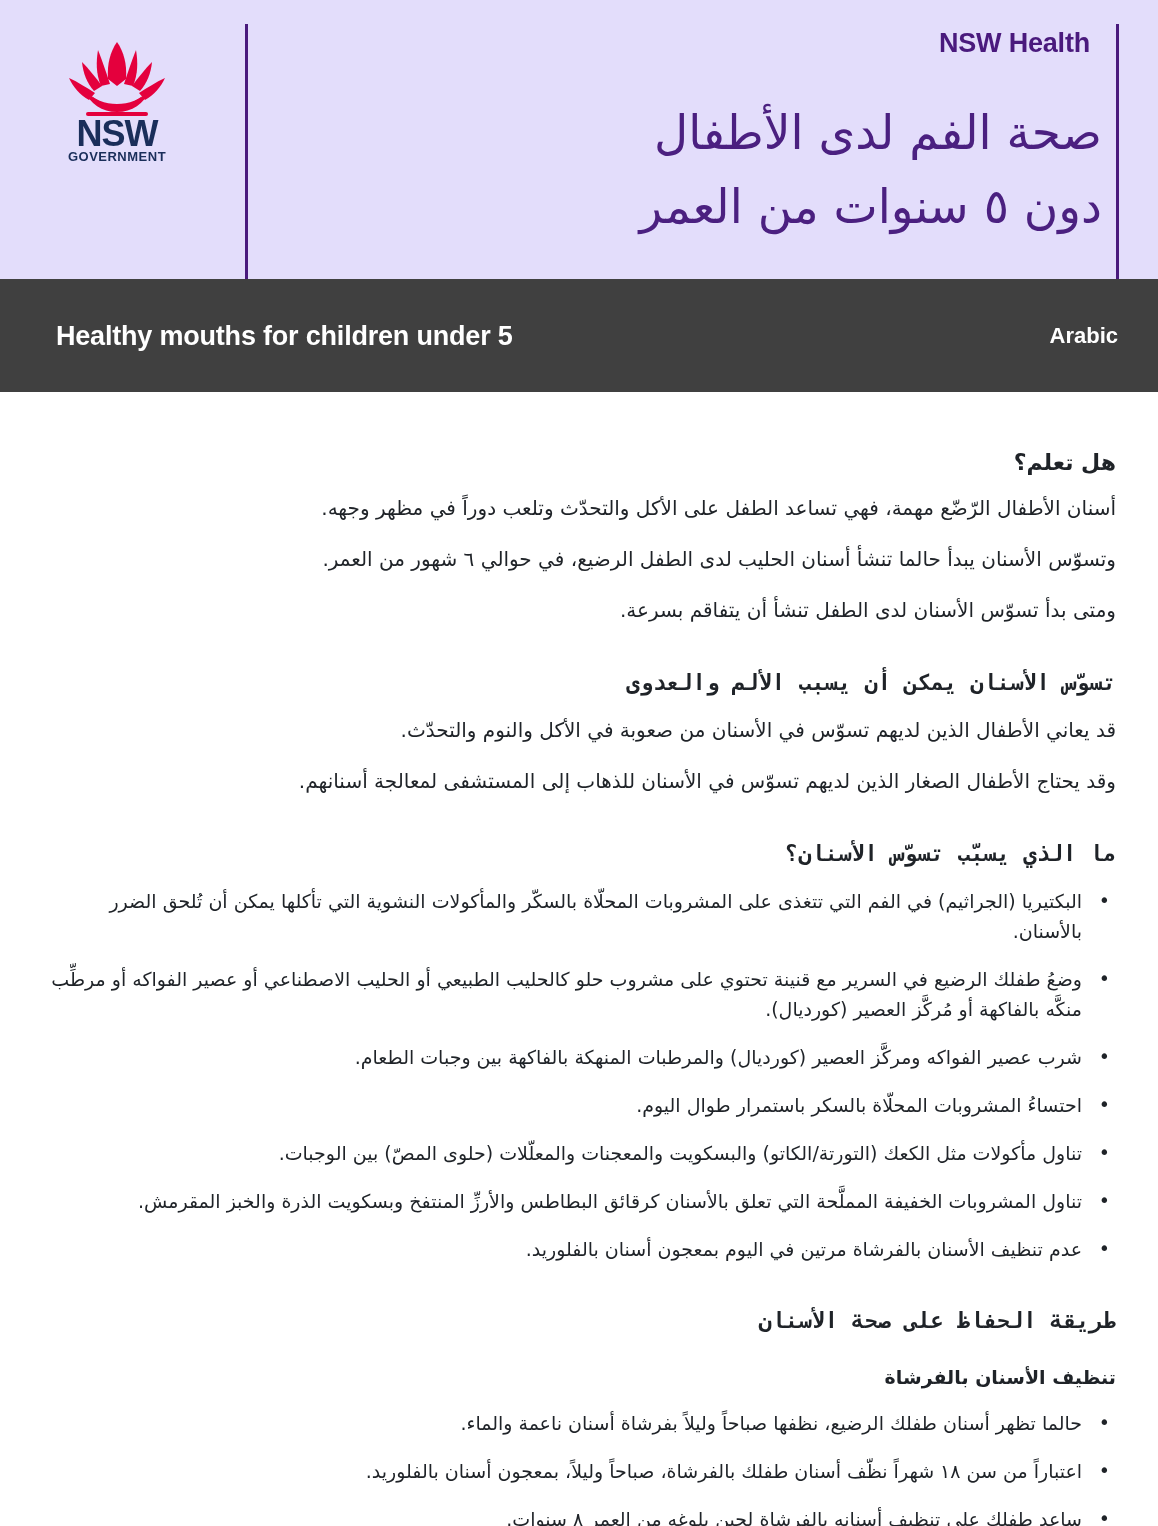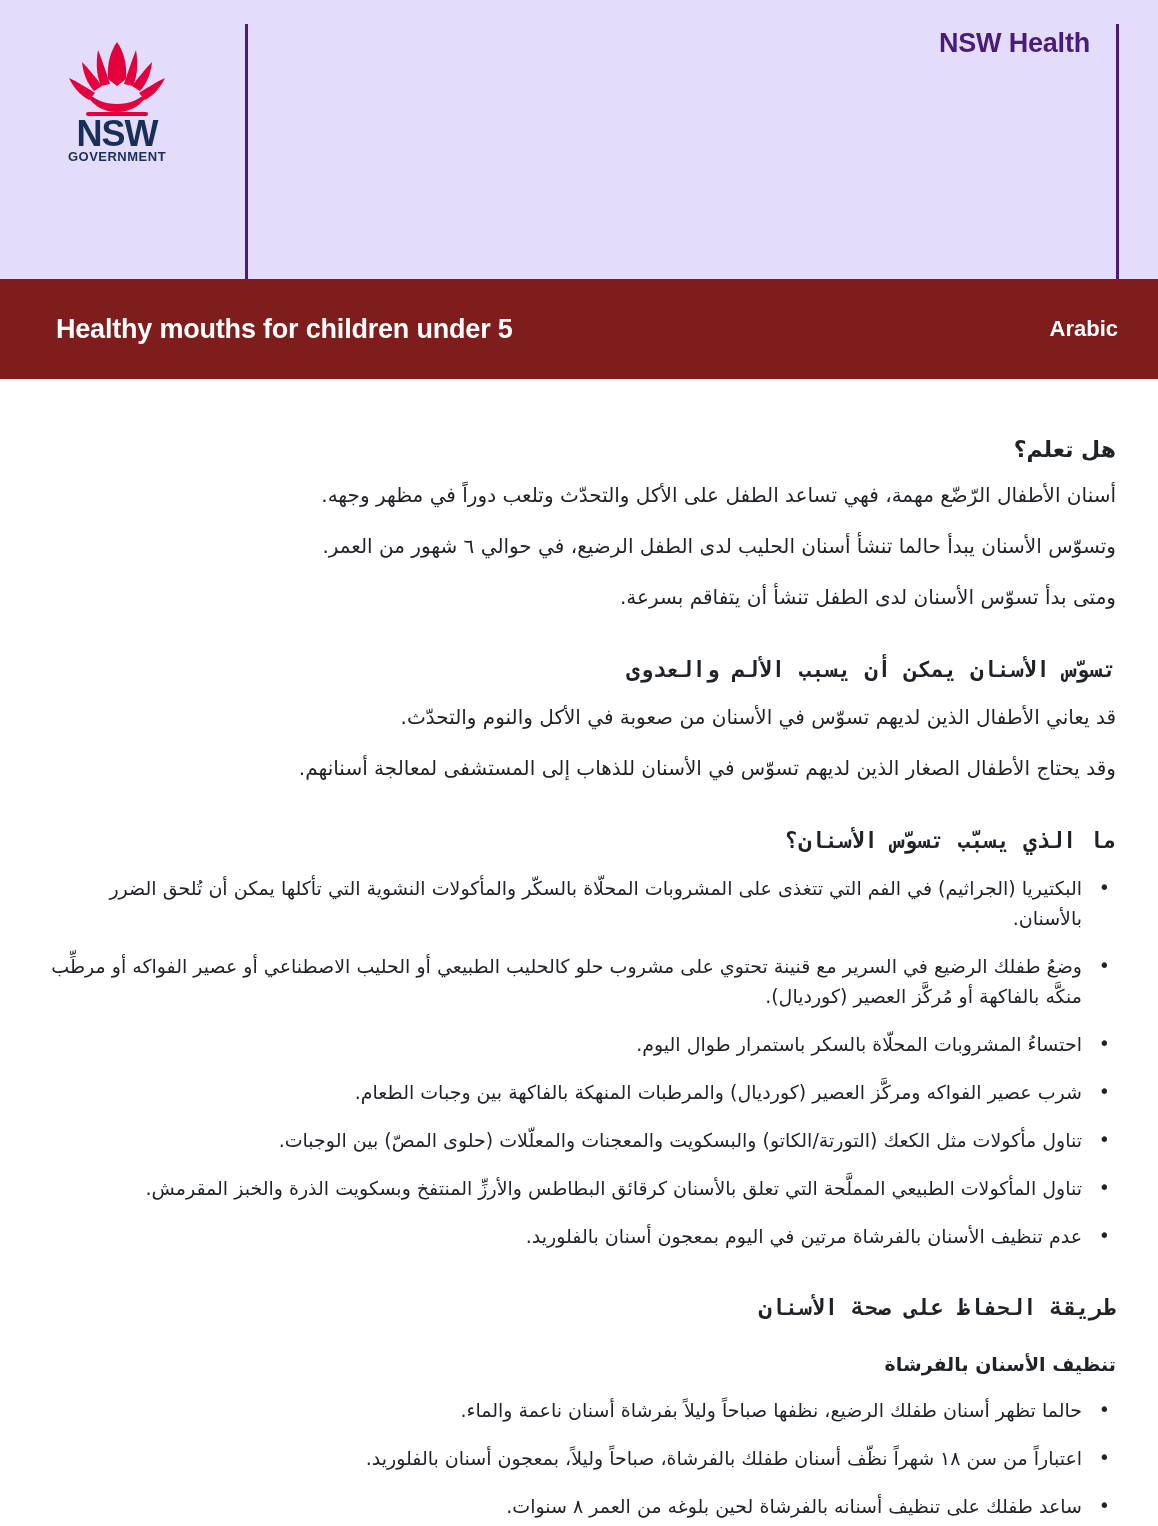--- a/index.html
+++ b/index.html
@@ -66,22 +66,22 @@
     color: #4b2080;
     font-size: 47px;
     line-height: 1.58;
     font-weight: 400;
     font-family: "DejaVu Sans", "Liberation Sans", sans-serif;
   }
   .masthead-title .line { display: block; white-space: nowrap; }
 
   
   .band {
-    height: 100px;
-    background: #7f1d1d;
+    height: 113px;
+    background: #404040;
     position: relative;
   }
   .band-en {
     position: absolute;
     left: 56px;
     top: 50%;
     transform: translateY(-50%);
     color: #ffffff;
     font-size: 27px;
     font-weight: bold;
@@ -185,20 +185,24 @@
         </g>
         <g fill="#1a2e5a">
           <text x="65" y="122" text-anchor="middle" font-family="Liberation Sans, sans-serif" font-size="36" font-weight="bold" letter-spacing="-1">NSW</text>
           <text x="65" y="137" text-anchor="middle" font-family="Liberation Sans, sans-serif" font-size="13" font-weight="bold" letter-spacing="0.5">GOVERNMENT</text>
         </g>
       </svg>
     </div>
 
     <div class="nsw-health">NSW Health</div>
 
+    <div class="masthead-title">
+      <span class="line">صحة الفم لدى الأطفال</span>
+      <span class="line">دون ٥ سنوات من العمر</span>
+    </div>
   </div>
 
   <div class="band">
     <div class="band-en">Healthy mouths for children under 5</div>
     <div class="band-lang">Arabic</div>
   </div>
 
   <div class="content">
 
     <h2 class="sec-heading">هل تعلم؟</h2>
@@ -207,24 +211,24 @@
     <p class="para">ومتى بدأ تسوّس الأسنان لدى الطفل تنشأ أن يتفاقم بسرعة.</p>
 
     <h2 class="sec-heading spaced-top">تسوّس الأسنان يمكن أن يسبب الألم والعدوى</h2>
     <p class="para">قد يعاني الأطفال الذين لديهم تسوّس في الأسنان من صعوبة في الأكل والنوم والتحدّث.</p>
     <p class="para">وقد يحتاج الأطفال الصغار الذين لديهم تسوّس في الأسنان للذهاب إلى المستشفى لمعالجة أسنانهم.</p>
 
     <h2 class="sec-heading spaced-top">ما الذي يسبّب تسوّس الأسنان؟</h2>
     <ul class="bullets">
       <li>البكتيريا (الجراثيم) في الفم التي تتغذى على المشروبات المحلّاة بالسكّر والمأكولات النشوية التي تأكلها يمكن أن تُلحق الضرر بالأسنان.</li>
       <li>وضعُ طفلك الرضيع في السرير مع قنينة تحتوي على مشروب حلو كالحليب الطبيعي أو الحليب الاصطناعي أو عصير الفواكه أو مرطِّب منكَّه بالفاكهة أو مُركَّز العصير (كورديال).</li>
+      <li>شرب عصير الفواكه ومركَّز العصير (كورديال) والمرطبات المنهكة بالفاكهة بين وجبات الطعام.</li>
       <li>احتساءُ المشروبات المحلّاة بالسكر باستمرار طوال اليوم.</li>
-      <li>شرب عصير الفواكه ومركَّز العصير (كورديال) والمرطبات المنهكة بالفاكهة بين وجبات الطعام.</li>
       <li>تناول مأكولات مثل الكعك (التورتة/الكاتو) والبسكويت والمعجنات والمعلّلات (حلوى المصّ) بين الوجبات.</li>
-      <li>تناول المأكولات الطبيعي المملَّحة التي تعلق بالأسنان كرقائق البطاطس والأرزِّ المنتفخ وبسكويت الذرة والخبز المقرمش.</li>
+      <li>تناول المشروبات الخفيفة المملَّحة التي تعلق بالأسنان كرقائق البطاطس والأرزِّ المنتفخ وبسكويت الذرة والخبز المقرمش.</li>
       <li>عدم تنظيف الأسنان بالفرشاة مرتين في اليوم بمعجون أسنان بالفلوريد.</li>
     </ul>
 
     <h2 class="sec-heading spaced-top">طريقة الحفاظ على صحة الأسنان</h2>
     <h3 class="sub-heading">تنظيف الأسنان بالفرشاة</h3>
     <ul class="bullets">
       <li>حالما تظهر أسنان طفلك الرضيع، نظفها صباحاً وليلاً بفرشاة أسنان ناعمة والماء.</li>
       <li>اعتباراً من سن ١٨ شهراً نظّف أسنان طفلك بالفرشاة، صباحاً وليلاً، بمعجون أسنان بالفلوريد.</li>
       <li>ساعد طفلك على تنظيف أسنانه بالفرشاة لحين بلوغه من العمر ٨ سنوات.</li>
     </ul>

